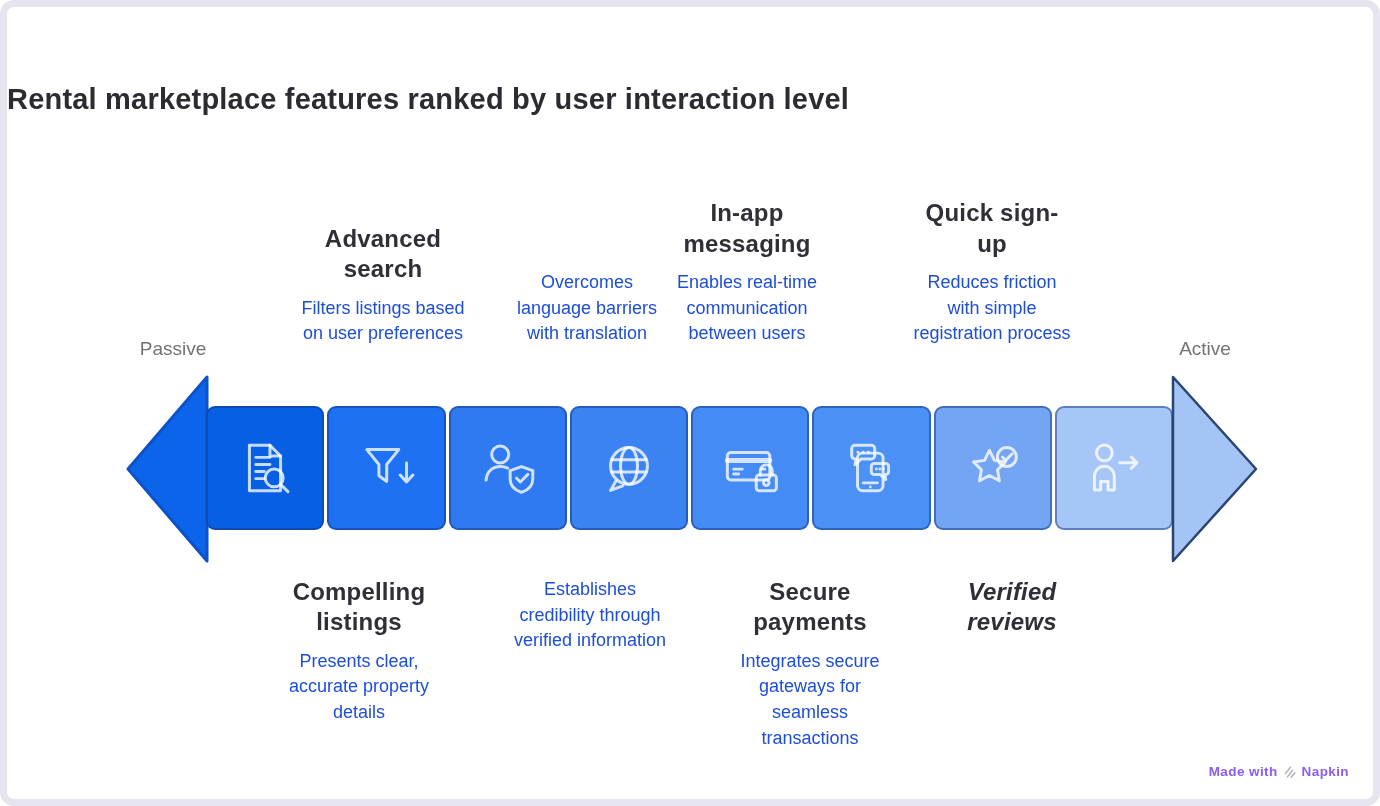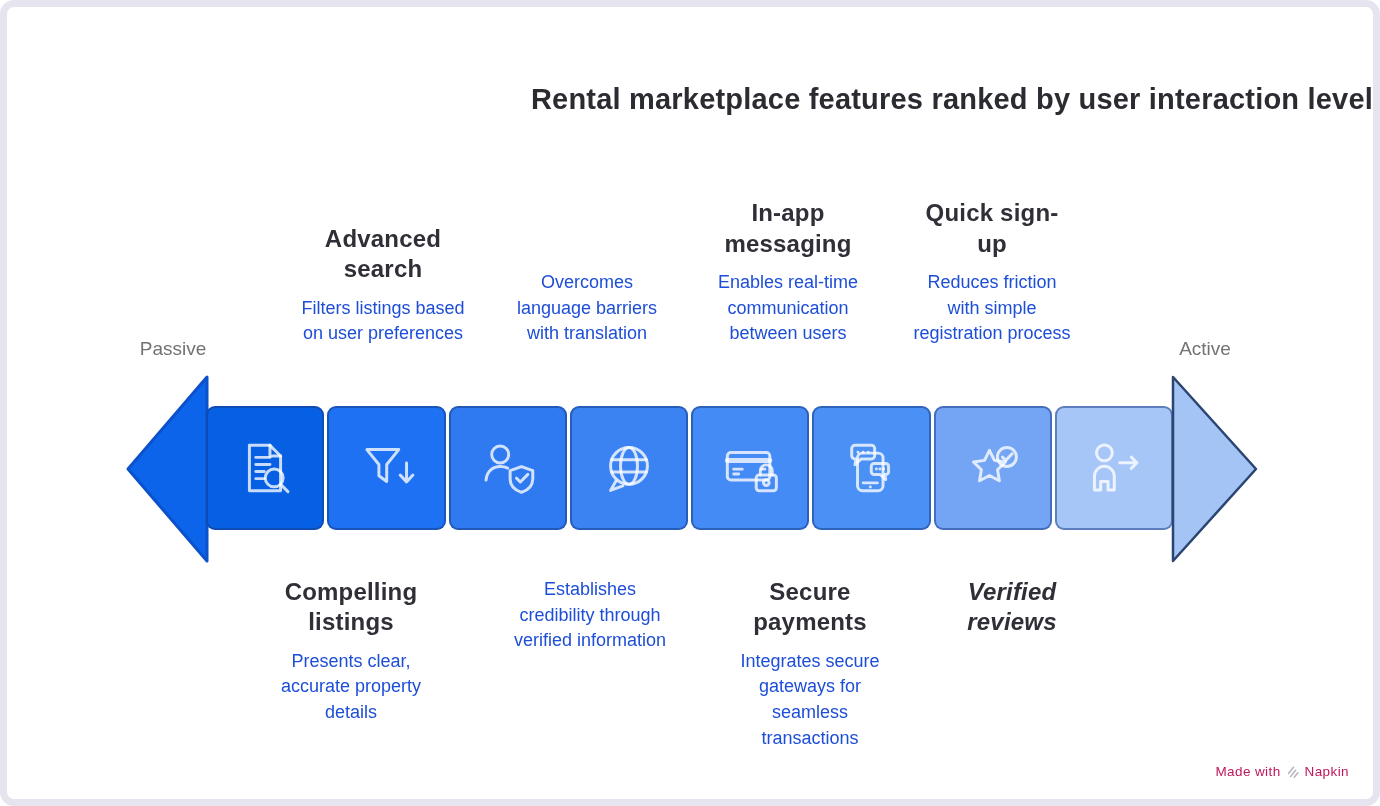--- a/index.html
+++ b/index.html
@@ -3,35 +3,35 @@
 <meta charset="utf-8">
 <style>
   html,body { margin:0; padding:0; background:#ffffff; }
   .frame {
     position:relative; width:1380px; height:806px; box-sizing:border-box;
     border:7px solid #e5e4ef; border-radius:14px; background:#ffffff;
     overflow:hidden; font-family:"Liberation Sans", sans-serif;
   }
   .title {
     position:absolute; top:76px; left:0; right:0; margin:0;
-    text-align:right; font-size:29px; font-weight:600; letter-spacing:.2px;
+    text-align:left; font-size:29px; font-weight:600; letter-spacing:.2px;
     color:#2b2b32;
   }
   .axis-label {
     position:absolute; top:331px; transform:translateX(-50%);
     font-size:19px; color:#737373;
   }
   .axis-passive { left:166px; }
   .axis-active  { left:1198px; }
 
   .feature { position:absolute; transform:translateX(-50%); text-align:center; width:240px; }
   .feature.top { bottom:452px; }
   .feature.bottom { top:570px; }
-  .t1 { left:376px; } .t2 { left:580px; width:170px; } .t3 { left:781px; } .t4 { left:985px; width:200px; }
-  .b1 { left:344px; } .b2 { left:583px; } .b3 { left:803px; width:200px;text-align:center; } .b4 { left:1005px; width:210px;font-style:italic; }
+  .t1 { left:376px; } .t2 { left:580px; width:170px; } .t3 { left:740px; } .t4 { left:985px; width:200px; }
+  .b1 { left:352px; } .b2 { left:583px; } .b3 { left:803px; width:200px;text-align:center; } .b4 { left:1005px; width:210px;font-style:italic; }
   .f-title {
     font-size:24px; font-weight:600; line-height:1.27; letter-spacing:.2px;
     color:#2f2f37; margin-bottom:11px; white-space:pre-line;
   }
   .f-desc {
     font-size:18px; line-height:1.42; color:#1d4ed8; white-space:pre-line;
   }
 
   .arrowhead { position:absolute; top:368px; }
   .arrowhead-left  { left:119px; }
@@ -44,21 +44,21 @@
   .seg {
     flex:1; height:100%; box-sizing:border-box;
     border:2px solid rgba(20,55,130,.5); border-radius:9px;
     display:flex; align-items:center; justify-content:center;
   }
   .seg svg { display:block; }
 
   .footer {
     position:absolute; right:24px; bottom:20px;
     display:flex; align-items:center; gap:5px;
-    font-size:13.5px; letter-spacing:.4px; color:#be185d;
+    font-size:13.5px; letter-spacing:.4px; color:#8b5cf6;font-weight:bold;
   }
 </style>
 </head>
 <body>
 
 <div class="frame">
 
   <h1 class="title">Rental marketplace features ranked by user interaction level</h1>
 
   <div class="axis-label axis-passive">Passive</div>

